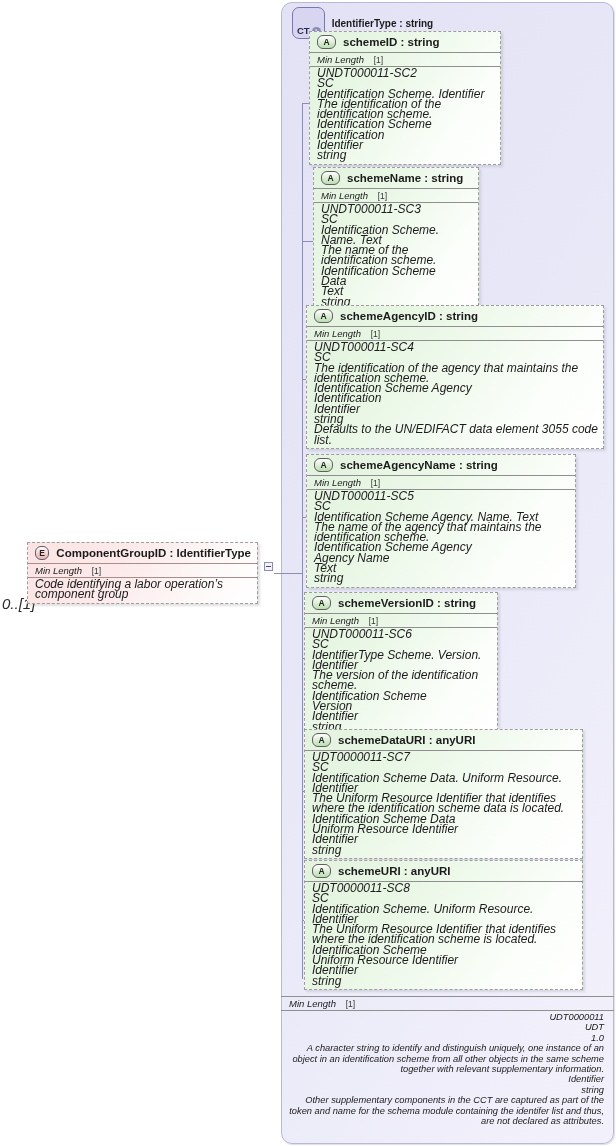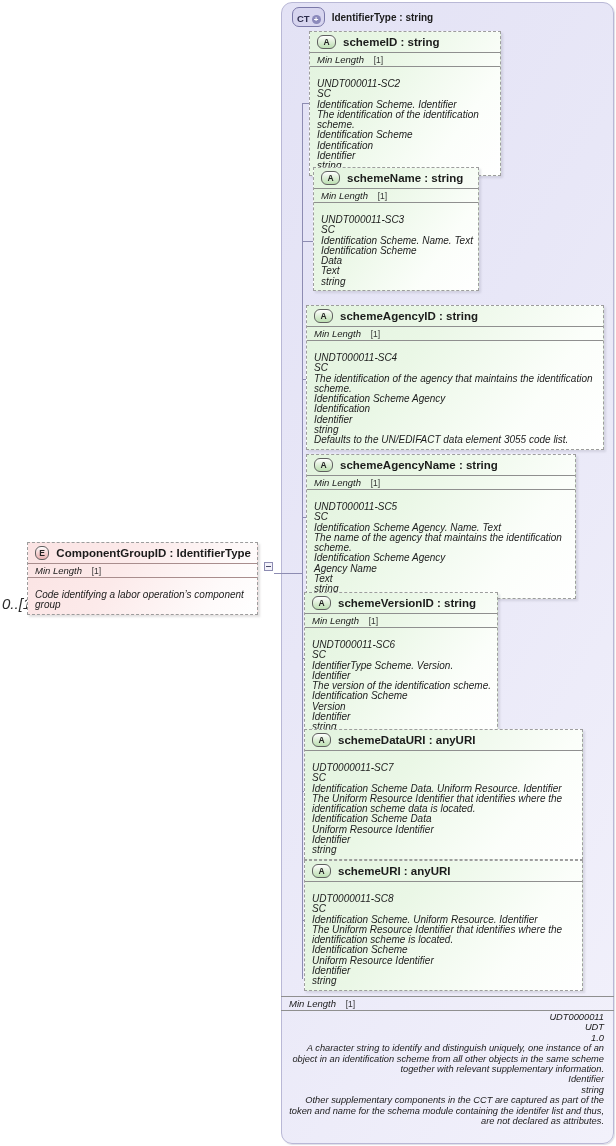--- a/index.html
+++ b/index.html
@@ -38,21 +38,21 @@
     align-items: center;
     gap: 7px;
   }
   .ct-badge {
     display: inline-flex;
     align-items: center;
     gap: 2px;
     background: #d7d5ef;
     border: 1px solid #7a78a8;
     border-radius: 7px;
-    padding: 4px 3px 0px 4px;
+    padding: 16px 3px 0px 4px;
     height: 14px;
     line-height: 14px;
     font-size: 9.5px;
     font-weight: bold;
     color: #2a2a4a;
     letter-spacing: 0px;
   }
   .ct-plus {
     display: inline-block;
     width: 9px;
@@ -127,22 +127,22 @@
     white-space: nowrap;
   }
   .facet-row .facet-card {
     font-style: normal;
     color: #333;
     font-size: 8.5px;
     margin-left: 7px;
   }
   .doc-block {
     border-top: 1px solid #8f8f8f;
-    padding: 12px 5px 3px 7px;
-    font-size: 10px;
+    padding: 1px 5px 3px 7px;
+    font-size: 12px;
     font-style: italic;
     color: #1b1b1b;
     line-height: 10.3px;
   }
   .doc-block div { white-space: normal; }
 
   
   #elem-box {
     position: absolute;
     left: 27px;
@@ -260,20 +260,21 @@
       <span class="attr-name">schemeName : string</span>
     </div>
     <div class="facet-row">
       <span>Min Length</span>
       <span class="facet-card">[1]</span>
     </div>
     <div class="doc-block">
       <div>UNDT000011-SC3</div>
       <div>SC</div>
       <div>Identification Scheme. Name. Text</div>
+      <div>The name of the identification scheme.</div>
       <div>Identification Scheme</div>
       <div>Data</div>
       <div>Text</div>
       <div>string</div>
     </div>
   </div>
 
   <div class="attr-box" style="left:24px; top:302px; width:298px;">
     <div class="attr-head">
       <span class="a-badge">A</span>

